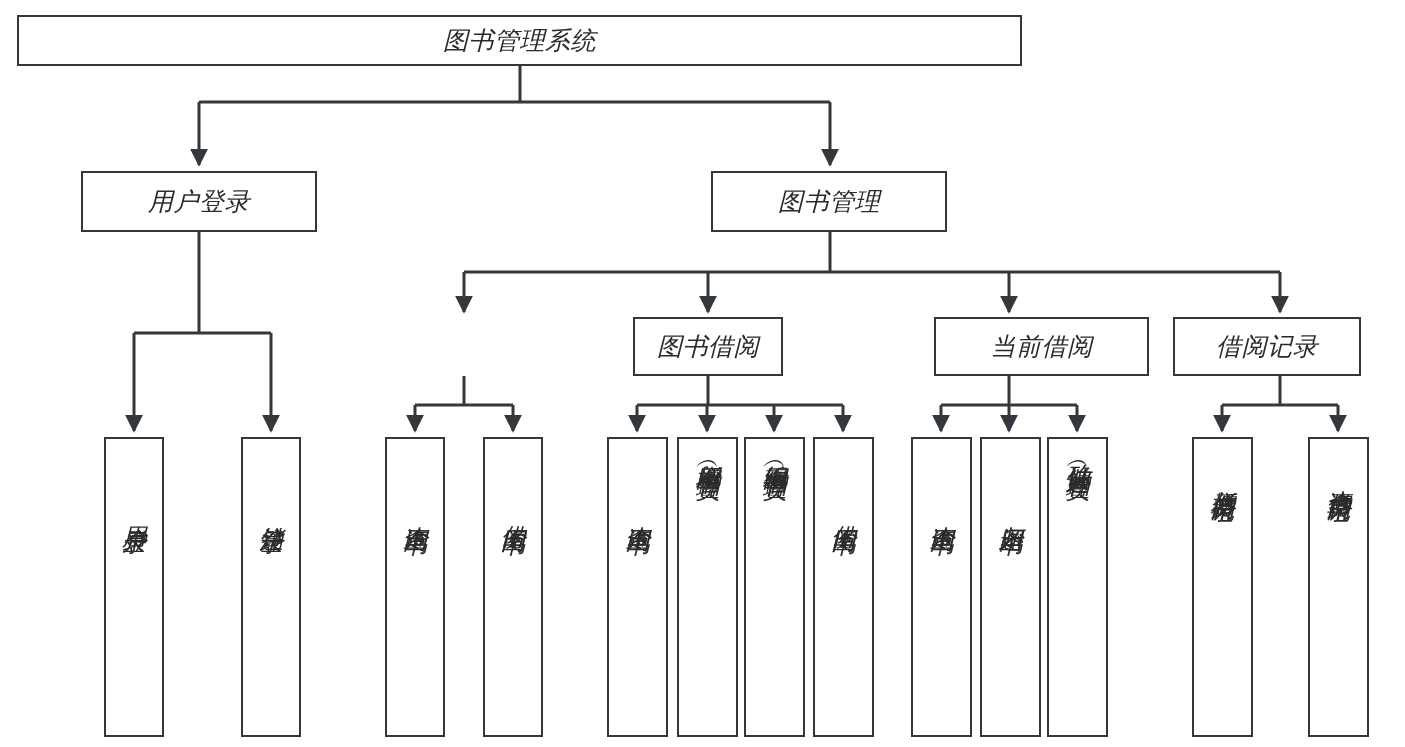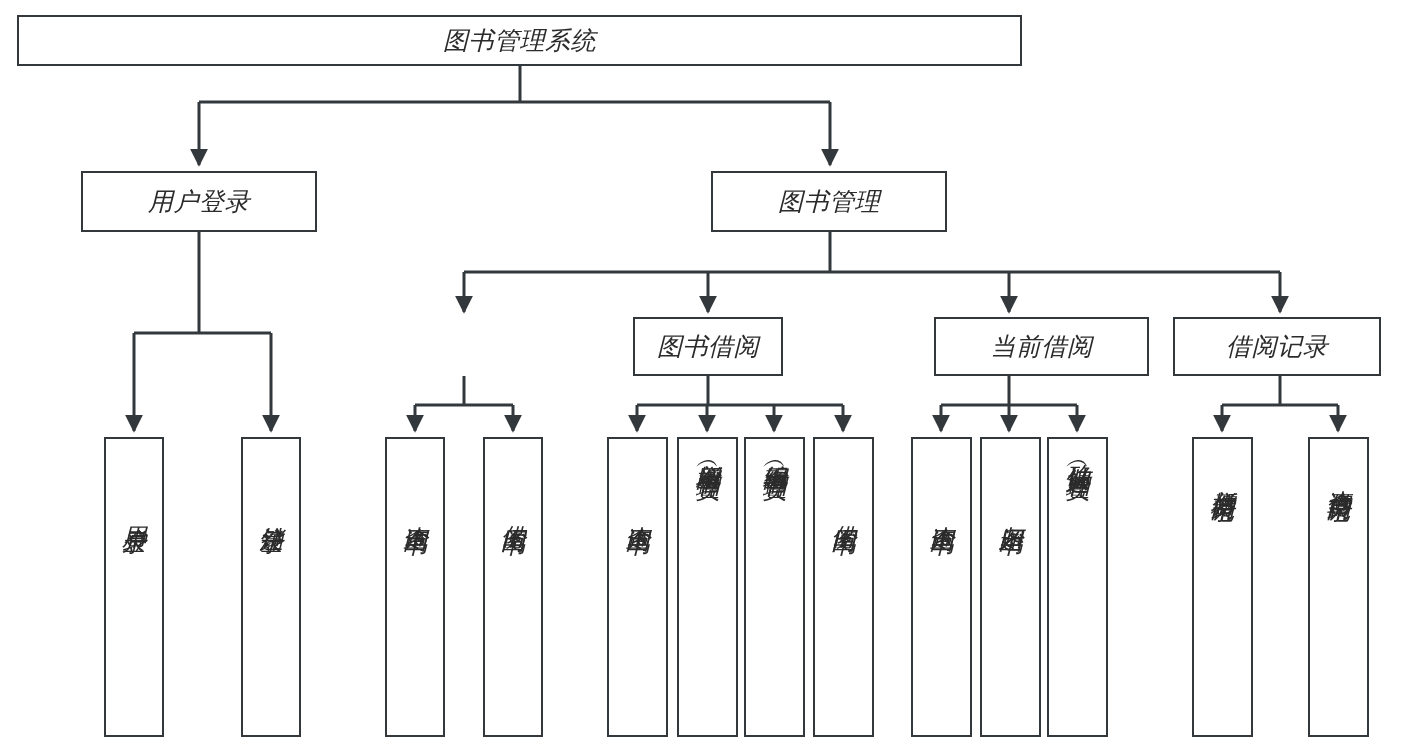--- a/index.html
+++ b/index.html
@@ -135,21 +135,21 @@
   <div class="node horiz" style="left:711px; top:171px; width:236px; height:61px;">
     <span class="node-label">图书管理</span>
   </div>
 
   <div class="node horiz" style="left:633px; top:317px; width:150px; height:59px;">
     <span class="node-label">图书借阅</span>
   </div>
   <div class="node horiz" style="left:902px; top:317px; width:215px; height:59px;margin-left:32px;">
     <span class="node-label">当前借阅</span>
   </div>
-  <div class="node horiz" style="left:1173px; top:317px; width:208px; height:59px;">
+  <div class="node horiz" style="left:1173px; top:317px; width:188px; height:59px;">
     <span class="node-label">借阅记录</span>
   </div>
 
   <div class="node vert" style="left:104px; top:437px; width:60px; height:300px; padding-top:68px;">
     <span class="node-label">用户登录</span>
   </div>
   <div class="node vert" style="left:241px; top:437px; width:60px; height:300px; padding-top:68px;">
     <span class="node-label">注销登录</span>
   </div>
 

